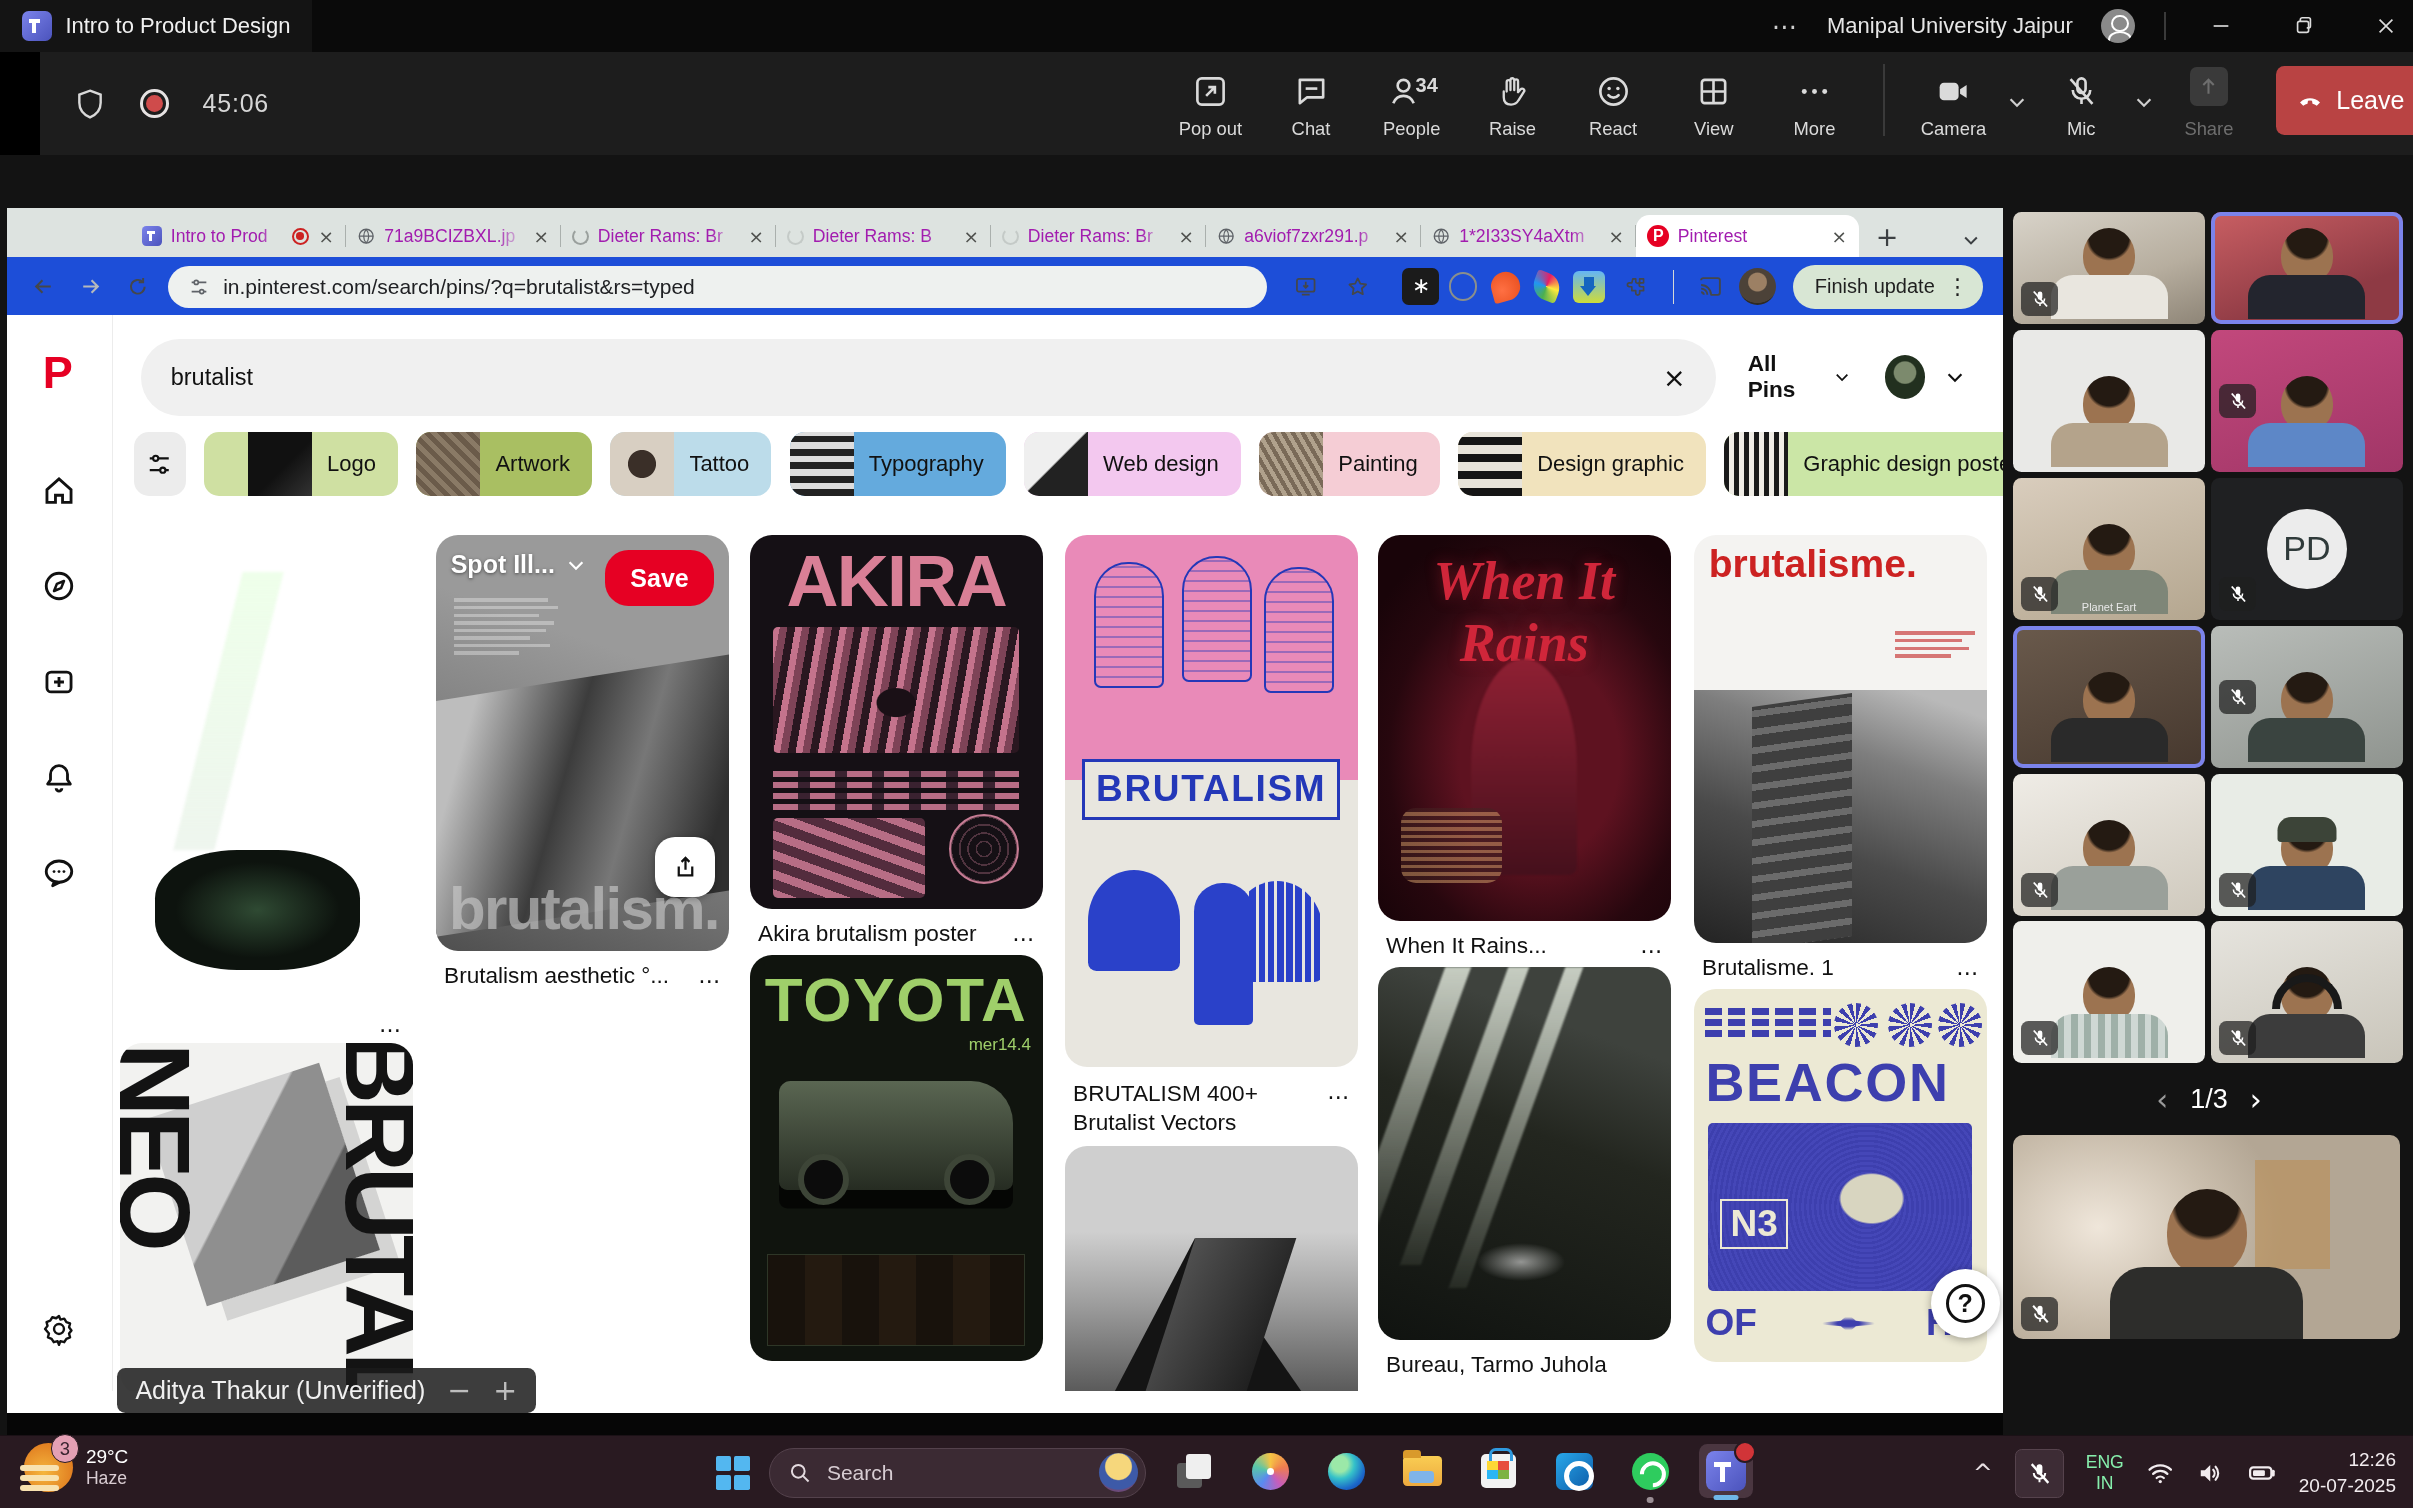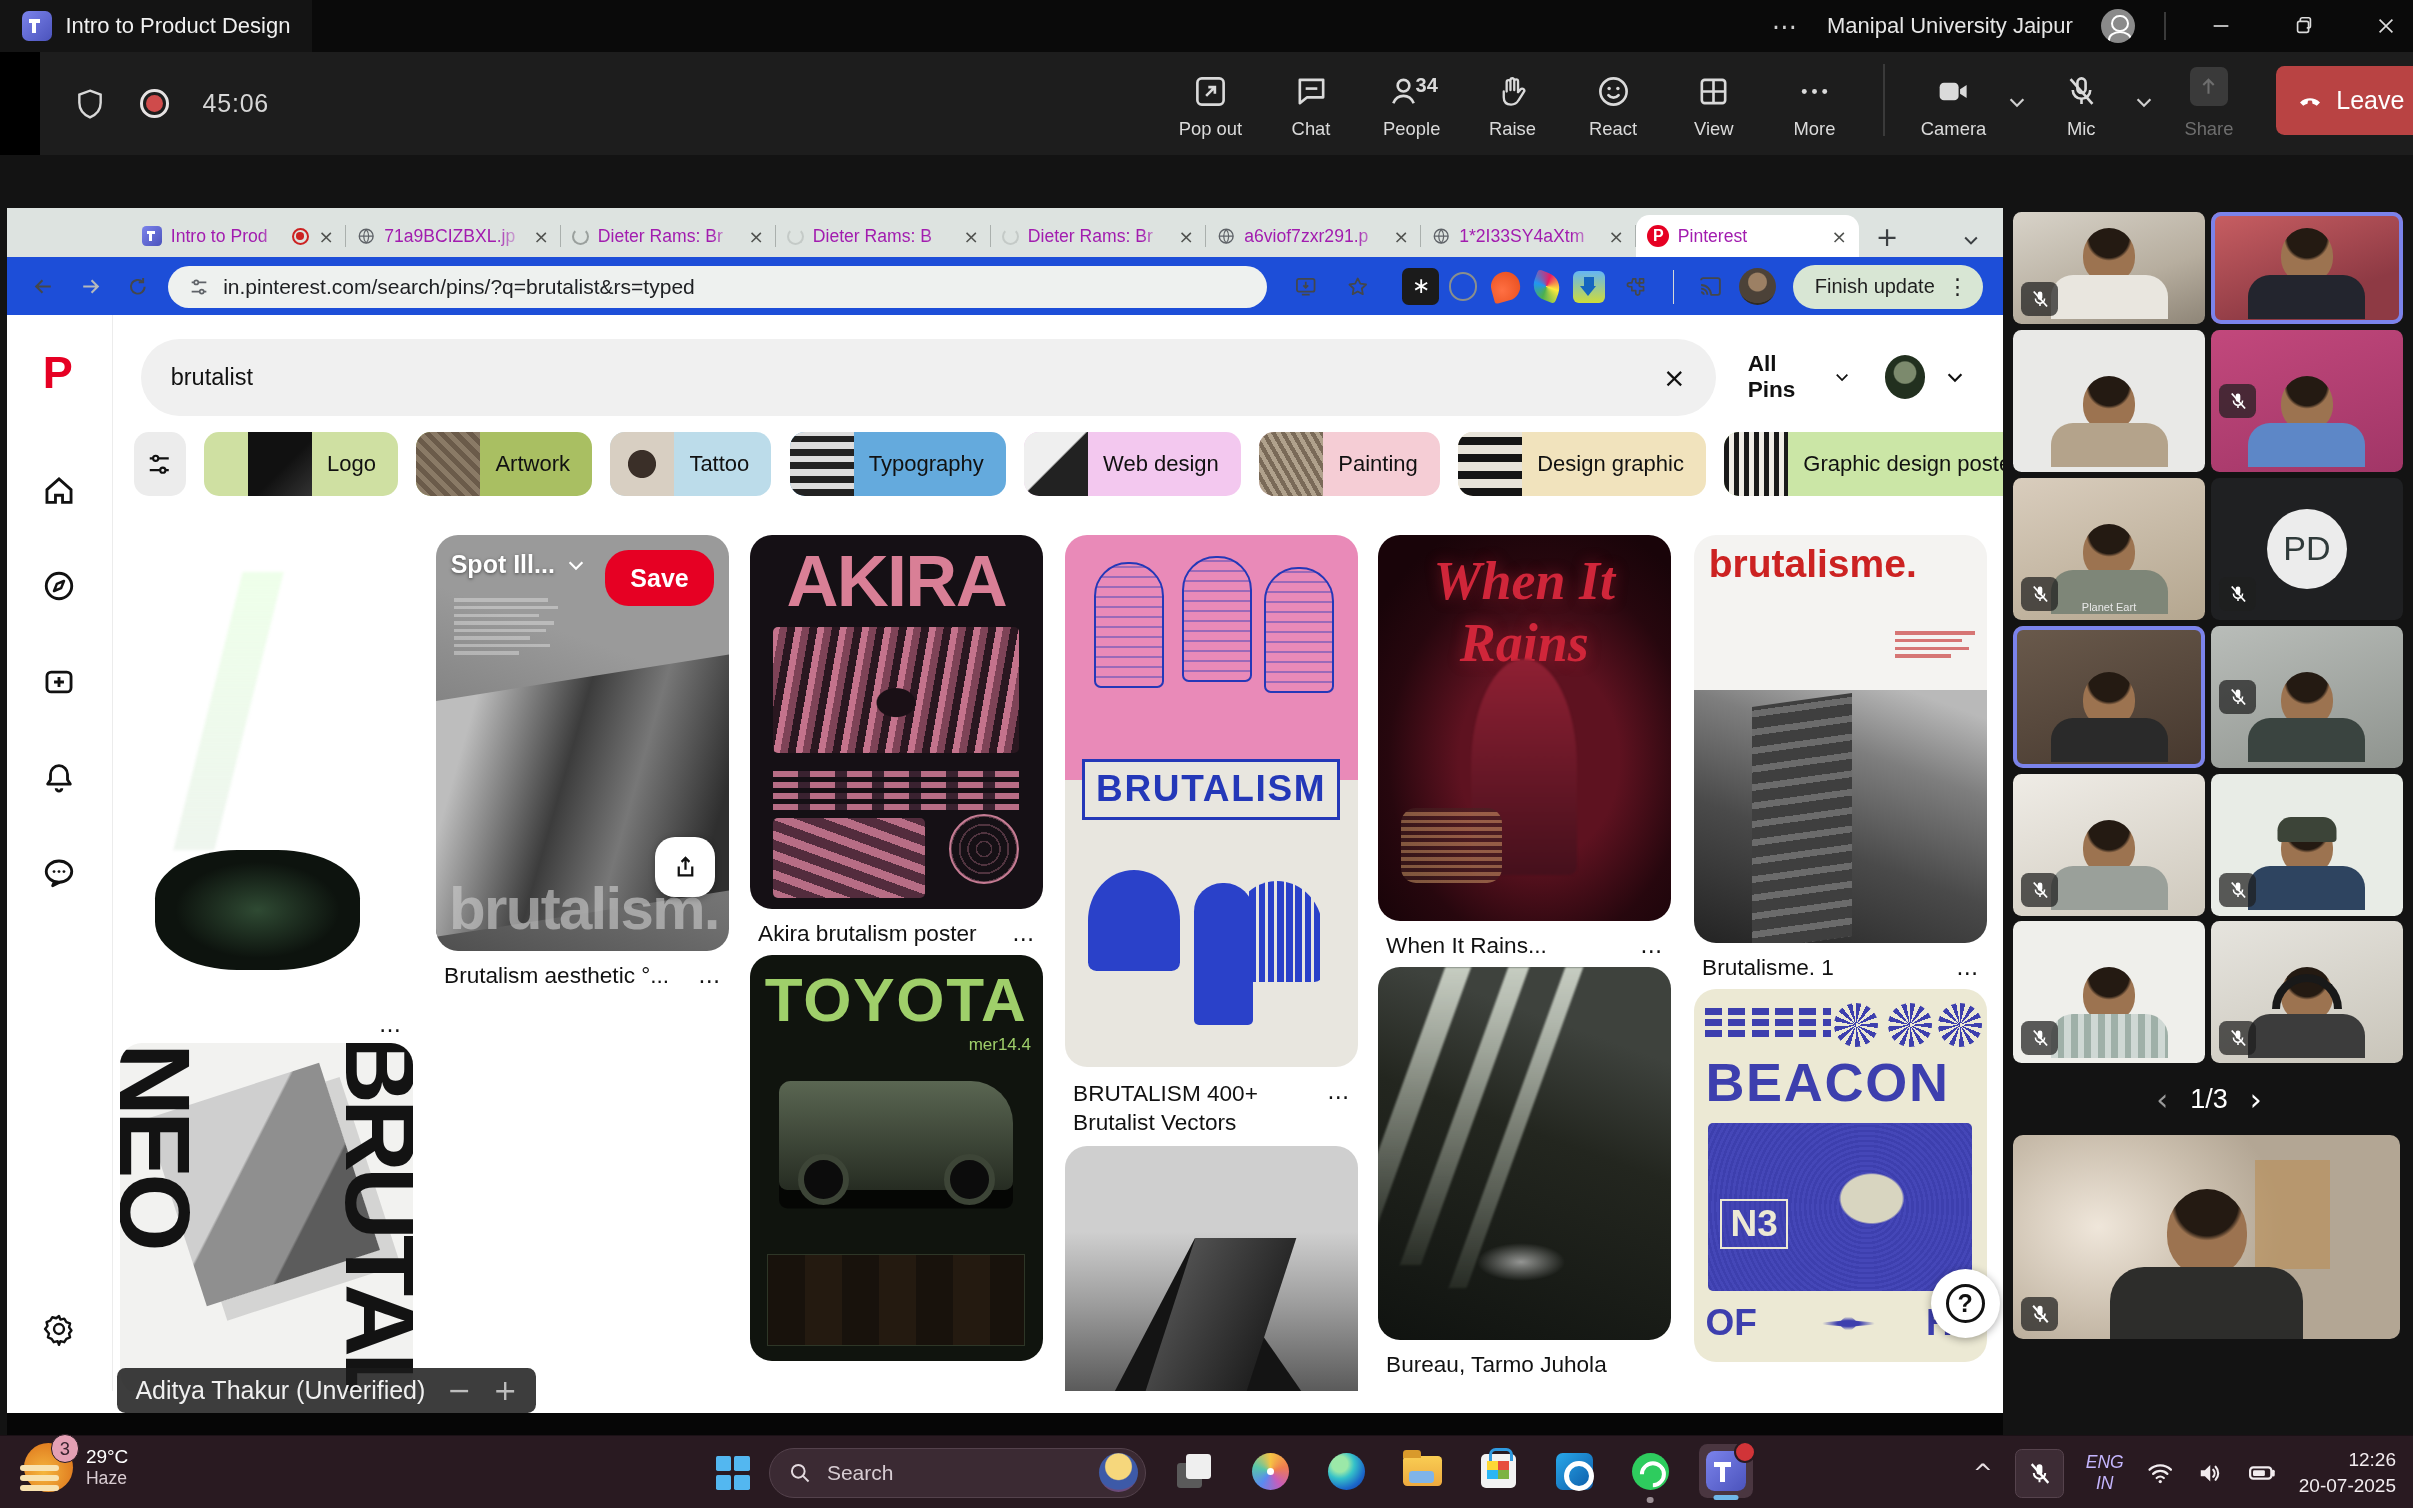--- a/index.html
+++ b/index.html
@@ -336,21 +336,21 @@
   .i-wa::after { content:""; position:absolute; left:8.4px; top:8.4px; width:18.4px; height:18.4px; border:4.2px solid #fff; border-radius:50%; border-left-color:transparent; transform:rotate(-45deg); }
   .i-teams { width:40px; height:40px; border-radius:8.4px; background:linear-gradient(135deg,#7b83eb,#4b53bc); position:relative; }
   .i-teams::before { content:""; position:absolute; left:8.4px; top:11px; width:17px; height:5px; background:#fff; }
   .i-teams::after { content:""; position:absolute; left:14.2px; top:11px; width:5px; height:20px; background:#fff; }
   .tbadge { position:absolute; right:-3.4px; top:-3.4px; width:22px; height:22px; border-radius:50%; background:#d13438; border:2.5px solid #291a21; }
   .underline { position:absolute; left:50%; bottom:-1.7px; transform:translateX(-50%); width:25px; height:5px; border-radius:2.5px; background:#6fb7e8; }
   .wadot { position:absolute; left:50%; bottom:-5px; transform:translateX(-50%); width:6.7px; height:6.7px; border-radius:50%; background:#9a8e94; }
   .tray { position:absolute; right:17px; top:0; height:74px; display:flex; align-items:center; gap:22px; }
   .tray .caret { font-size:23.5px; color:#e8e0e4; }
   .tray-mic { width:49px; height:49px; border-radius:6.7px; background:#3d2c35; border:0.8px solid #56434d; display:flex; align-items:center; justify-content:center; }
-  .lang { text-align:center; font-size:17.6px; line-height:1.2; color:#c4b5fd;font-style:italic; }
+  .lang { text-align:center; font-size:17.6px; line-height:1.2; color:#86efac; }
   .clock { text-align:right; font-size:19px; line-height:1.35; color:#f2ecef; }
 </style>
 </head>
 <body>
 
 <svg width="0" height="0" style="position:absolute">
   <defs>
     <symbol id="i-chev" viewBox="0 0 24 24">
         <path d="M5 9l7 7 7-7" fill="none" stroke="currentColor" stroke-width="2.4"></path>
       </symbol>

